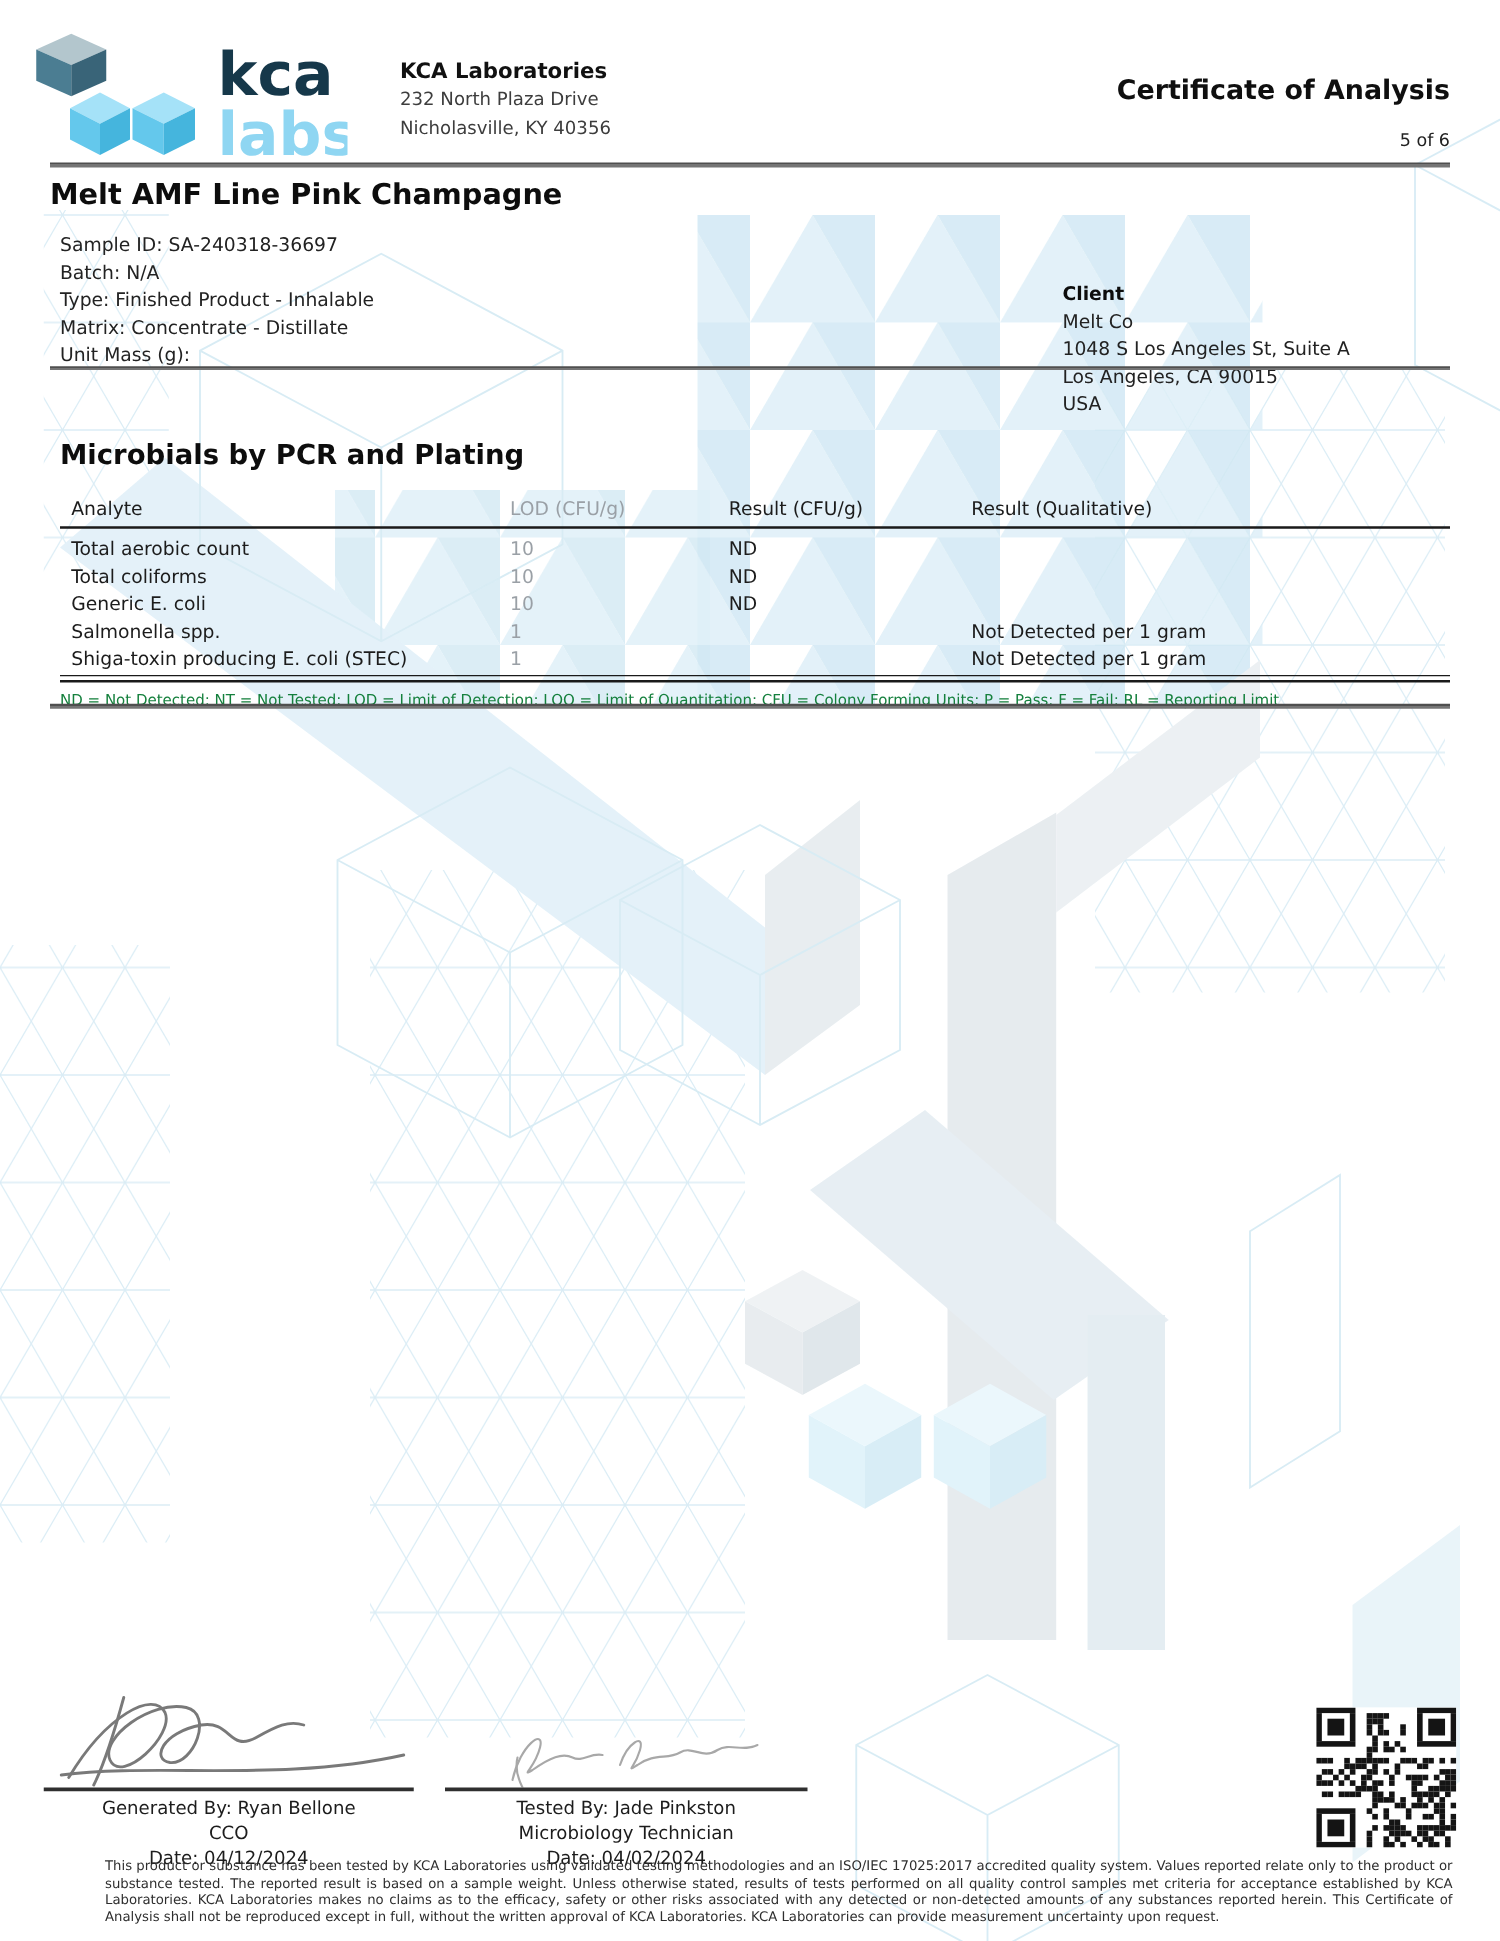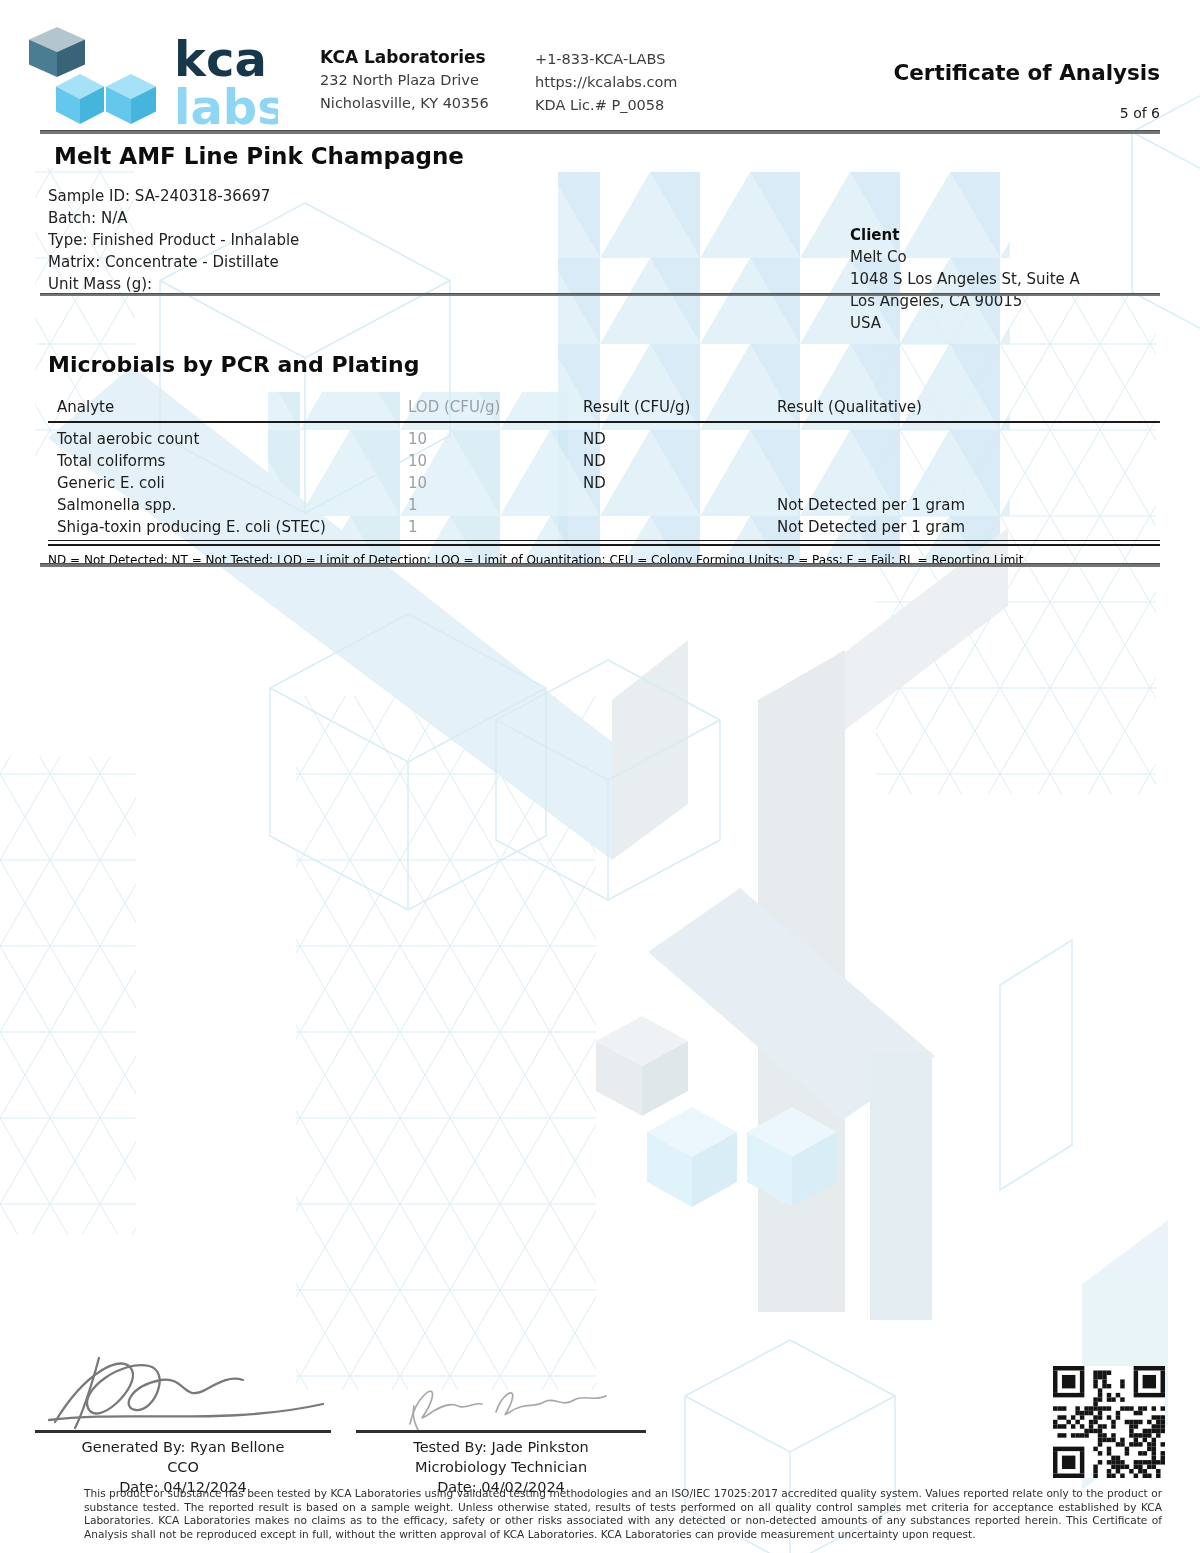--- a/index.html
+++ b/index.html
@@ -22,38 +22,38 @@
   .doc-title { right:40px; top:44px; font-size:21.5px; font-weight:bold; color:#0f0f0f;margin-top:16px; }
   .page-num { right:40px; top:105px; font-size:14px; color:#222; }
 
   .rule { position:absolute; left:40px; right:40px; z-index:1;
           background:linear-gradient(#4f4f4f 0 35%, #757575 35% 100%); }
   .rule1 { top:130px; height:4px; }
   .rule2 { top:293px; height:3px; }
   .rule3 { top:563px; height:4px; }
 
   
-  .product-title { left:54px; top:143px; font-size:23px; font-weight:bold; color:#0d0d0d; }
+  .product-title { left:40px; top:143px; font-size:23px; font-weight:bold; color:#0d0d0d; }
   .sample-info { left:48px; top:185px; font-size:15px; line-height:22px; color:#222; }
   .dates { left:478px; top:207px; font-size:15px; line-height:22px; color:#222; }
   .client { left:850px; top:184px; font-size:15px; line-height:22px; color:#222;margin-top:40px; }
   .client-heading { font-weight:bold; color:#0d0d0d; }
 
   
   .section-title { left:48px; top:352px; font-size:22px; font-weight:bold; color:#0d0d0d; }
   .mtable { position:absolute; left:48px; right:40px; top:398px; z-index:1; }
   .mrow { display:grid; grid-template-columns:360px 175px 194px 1fr; align-items:end; }
   .mhead { border-bottom:2.5px solid #1a1a1a; padding-bottom:5px; font-size:15px; font-weight:normal; }
   .mhead .col-lod { color:#9aa0a6; }
   .mbody .mrow { height:22px; font-size:15px; }
   .mbody { padding-top:3px; }
   .cell-analyte { padding-left:9px; }
   .cell-lod { color:#9aa0a6; }
   .table-end { margin-top:4px; height:6px; border-top:1.5px solid #1a1a1a; border-bottom:2.5px solid #1a1a1a; }
-  .footnote { margin-top:7px; font-size:12px; color:#000000;text-decoration:underline; }
+  .footnote { margin-top:7px; font-size:12px; color:#15803d;text-decoration:underline; }
 
   
   .sig-img1 { left:35px; top:1346px; width:300px; height:84px; }
   .sig-img2 { left:392px; top:1372px; width:236px; height:58px; }
   .sig-line { position:absolute; z-index:1; height:2.5px; background:#2f2f2f; top:1430px; }
   .sig-line1 { left:35px; width:296px; }
   .sig-line2 { left:356px; width:290px; }
   .sig-block { text-align:center; font-size:14.5px; line-height:20px; color:#1c1c1c; }
   .sig-block1 { left:35px; top:1437px; width:296px; }
   .sig-block2 { left:356px; top:1437px; width:290px; }
@@ -135,25 +135,20 @@
     <text x="146" y="50" font-size="48" font-weight="bold" fill="#16384a">kca</text>
     <text x="146" y="98" font-size="48" font-weight="bold" fill="#8fd6f2">labs</text>
   </svg>
 
   <div class="layer lab-block">
     <div class="lab-name">KCA Laboratories</div>
     <div class="lab-line">232 North Plaza Drive</div>
     <div class="lab-line">Nicholasville, KY 40356</div>
   </div>
 
-  <div class="layer contact-block">
-    <div class="contact-line">+1-833-KCA-LABS</div>
-    <div class="contact-line">https://kcalabs.com</div>
-    <div class="contact-line">KDA Lic.# P_0058</div>
-  </div>
 
   <div class="layer doc-title">Certificate of Analysis</div>
   <div class="layer page-num">5 of 6</div>
 
   <div class="rule rule1"></div>
 
   <div class="layer product-title">Melt AMF Line Pink Champagne</div>
 
   <div class="layer sample-info">
     <div><span>Sample ID:</span> <span>SA-240318-36697</span></div>

